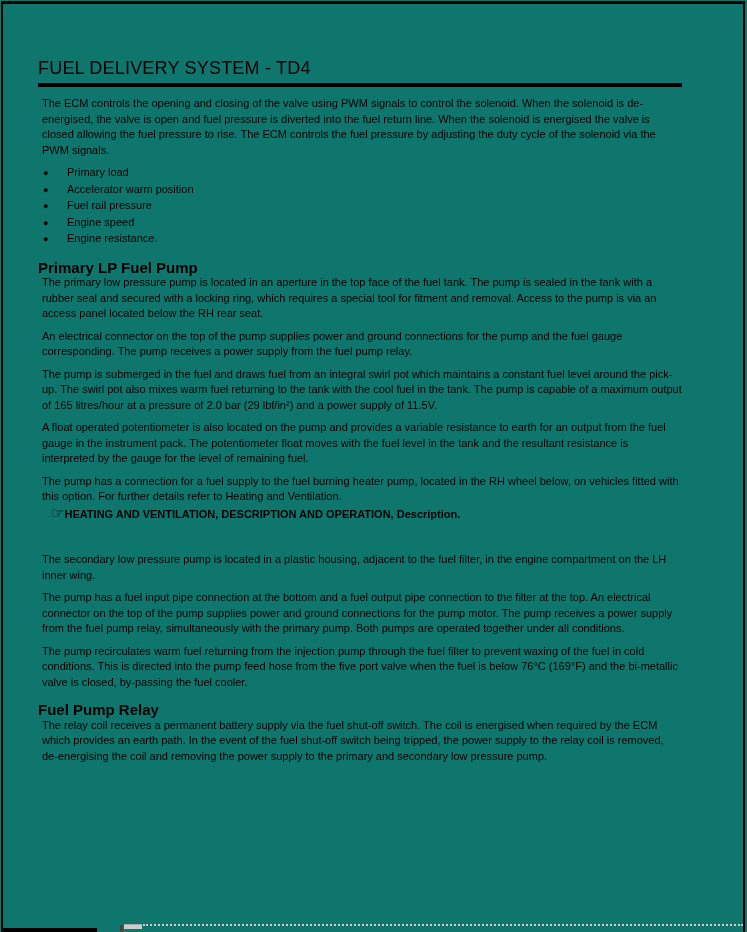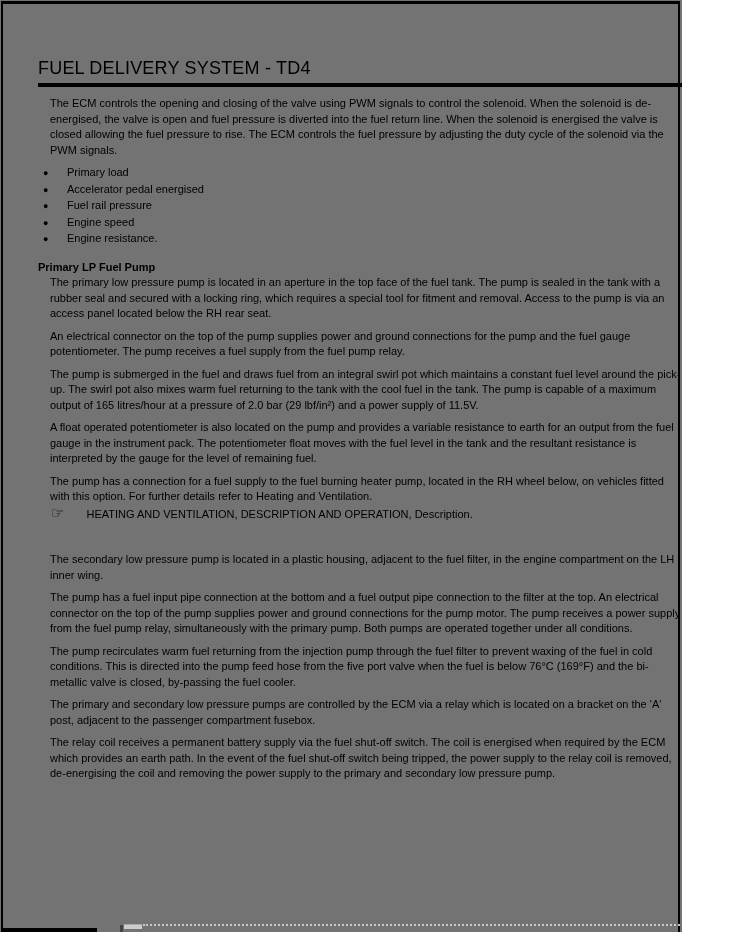--- a/index.html
+++ b/index.html
@@ -5,23 +5,23 @@
 <style>
   html, body {
     margin: 0;
     padding: 0;
     background: #ffffff;
     font-family: "Liberation Sans", sans-serif;
     color: #000000;
   }
   .page {
     position: relative;
-    width: 682px;
+    width: 747px;
     height: 932px;
-    background: #737373;
+    background: #0f766e;
     overflow: hidden;
   }
   .page-border {
     position: absolute;
     left: 1px;
     top: 1px;
     right: 2px;
     bottom: 0;
     border-style: solid;
     border-color: #000000;
@@ -43,27 +43,27 @@
     font-weight: 400;
     line-height: 22px;
     letter-spacing: 0.2px;
   }
   .title-rule {
     height: 4px;
     background: #000000;
     margin: 4px 0 9px 0;
   }
   p.body-para {
-    margin: 0 0 7px 12px;
+    margin: 0 0 7px 4px;
   }
   p.body-para.no-gap {
     margin-bottom: 0;
   }
   h2.section-heading {
-    font-size: 11px;
+    font-size: 15px;
     font-weight: 700;
     line-height: 15.5px;
     margin: 12px 0 0 0;
   }
   ul.bullet-list {
     list-style: none;
     margin: 0 0 7px 0;
     padding: 0;
   }
   ul.bullet-list li {
@@ -81,22 +81,21 @@
     padding-left: 13px;
     display: flex;
     align-items: baseline;
   }
   .manicule {
     font-size: 15px;
     line-height: 15.5px;
     flex: 0 0 auto;
   }
   .ref-text {
-    font-weight: 400;
-    margin-left: 22px;
+    font-weight: 700;
     text-align: center;
   }
   .cutoff-black-bar {
     position: absolute;
     left: 3px;
     top: 928px;
     width: 94px;
     height: 4px;
     background: #000000;
   }
@@ -139,58 +138,58 @@
 
     <div>
       <p class="body-para">The ECM controls the opening and closing of the valve using PWM signals to control the solenoid. When the solenoid is de-energised, the valve is open  and fuel pressure is diverted into the fuel return line. When the solenoid is energised the valve is closed allowing the fuel pressure to rise. The ECM controls the fuel pressure by adjusting the duty cycle of the solenoid via the PWM signals.</p>
       <ul class="bullet-list">
         <li>
           <span class="bullet-glyph">●</span>
           <span>Primary load</span>
         </li>
         <li>
           <span class="bullet-glyph">●</span>
-          <span>Accelerator pedal energised</span>
+          <span>Accelerator warm position</span>
         </li>
         <li>
           <span class="bullet-glyph">●</span>
           <span>Fuel rail pressure</span>
         </li>
         <li>
           <span class="bullet-glyph">●</span>
           <span>Engine speed</span>
         </li>
         <li>
           <span class="bullet-glyph">●</span>
           <span>Engine resistance.</span>
         </li>
       </ul>
     </div>
 
     <div>
       <h2 class="section-heading">Primary LP Fuel Pump</h2>
       <p class="body-para">The primary low pressure pump is located in an aperture in the top face of the fuel tank. The pump is sealed in the tank with a rubber seal and secured with a locking ring, which requires a special tool for fitment and removal. Access to the pump is via an access panel located below the RH rear seat.</p>
-      <p class="body-para">An electrical connector on the top of the pump supplies power and ground connections for the pump and the fuel gauge potentiometer. The pump receives a fuel supply from the fuel pump relay.</p>
+      <p class="body-para">An electrical connector on the top of the pump supplies power and ground connections for the pump and the fuel gauge corresponding. The pump receives a power supply from the fuel pump relay.</p>
       <p class="body-para">The pump is submerged in the fuel and draws fuel from an integral swirl pot which maintains a constant fuel level around the pick-up. The swirl pot also mixes warm fuel returning to the tank with the cool fuel in the tank.  The pump is capable of a maximum output of 165 litres/hour at a pressure of 2.0 bar (29 lbf/in²) and a power supply of 11.5V.</p>
       <p class="body-para">A float operated potentiometer is also located on the pump and provides a variable resistance to earth for an output from the fuel gauge in the instrument pack. The potentiometer float moves with the fuel level in the tank and the resultant resistance is interpreted by the gauge for the level of remaining fuel.</p>
       <p class="body-para no-gap">The pump has a connection for a fuel supply to the fuel burning heater pump, located in the RH wheel below, on vehicles fitted with this option. For further details refer to Heating and Ventilation.</p>
       <div class="ref-line">
         <span class="manicule">☞</span>
         <span class="ref-text">HEATING AND VENTILATION, DESCRIPTION AND OPERATION, Description.</span>
       </div>
     </div>
 
     <div>
       <p class="body-para">The secondary low pressure pump is located in a plastic housing, adjacent to the fuel filter, in the engine compartment on the LH inner wing.</p>
       <p class="body-para">The pump has a fuel input pipe connection at the bottom and a fuel output pipe connection to the filter at the top. An electrical connector on the top of the pump supplies power and ground connections for the pump motor. The pump receives a power supply from the fuel pump relay, simultaneously with the primary pump. Both pumps are operated together under all conditions.</p>
       <p class="body-para">The pump recirculates warm fuel returning from the injection pump through the fuel filter to prevent waxing of the fuel in cold conditions. This is directed into the pump feed hose from the five port valve when the fuel is below 76°C (169°F) and the bi-metallic valve is closed, by-passing the fuel cooler.</p>
     </div>
 
     <div>
-      <p class="body-para">The primary and secondary low pressure pumps are controlled by the ECM via a relay which is located on a bracket on the 'A' post, adjacent to the passenger compartment fusebox.</p>
+      <h2 class="section-heading">Fuel Pump Relay</h2>
       <p class="body-para">The relay coil receives a permanent battery supply via the fuel shut-off switch. The coil is energised when required by the ECM which provides an earth path. In the event of the fuel shut-off switch being tripped, the power supply to the relay coil is removed, de-energising the coil and removing the power supply to the primary and secondary low pressure pump.</p>
     </div>
 
   </div>
 
   <div class="cutoff-black-bar"></div>
   <div class="cutoff-tick"></div>
   <div class="cutoff-gray-segment"></div>
   <div class="cutoff-dotted-line"></div>
 </div>

